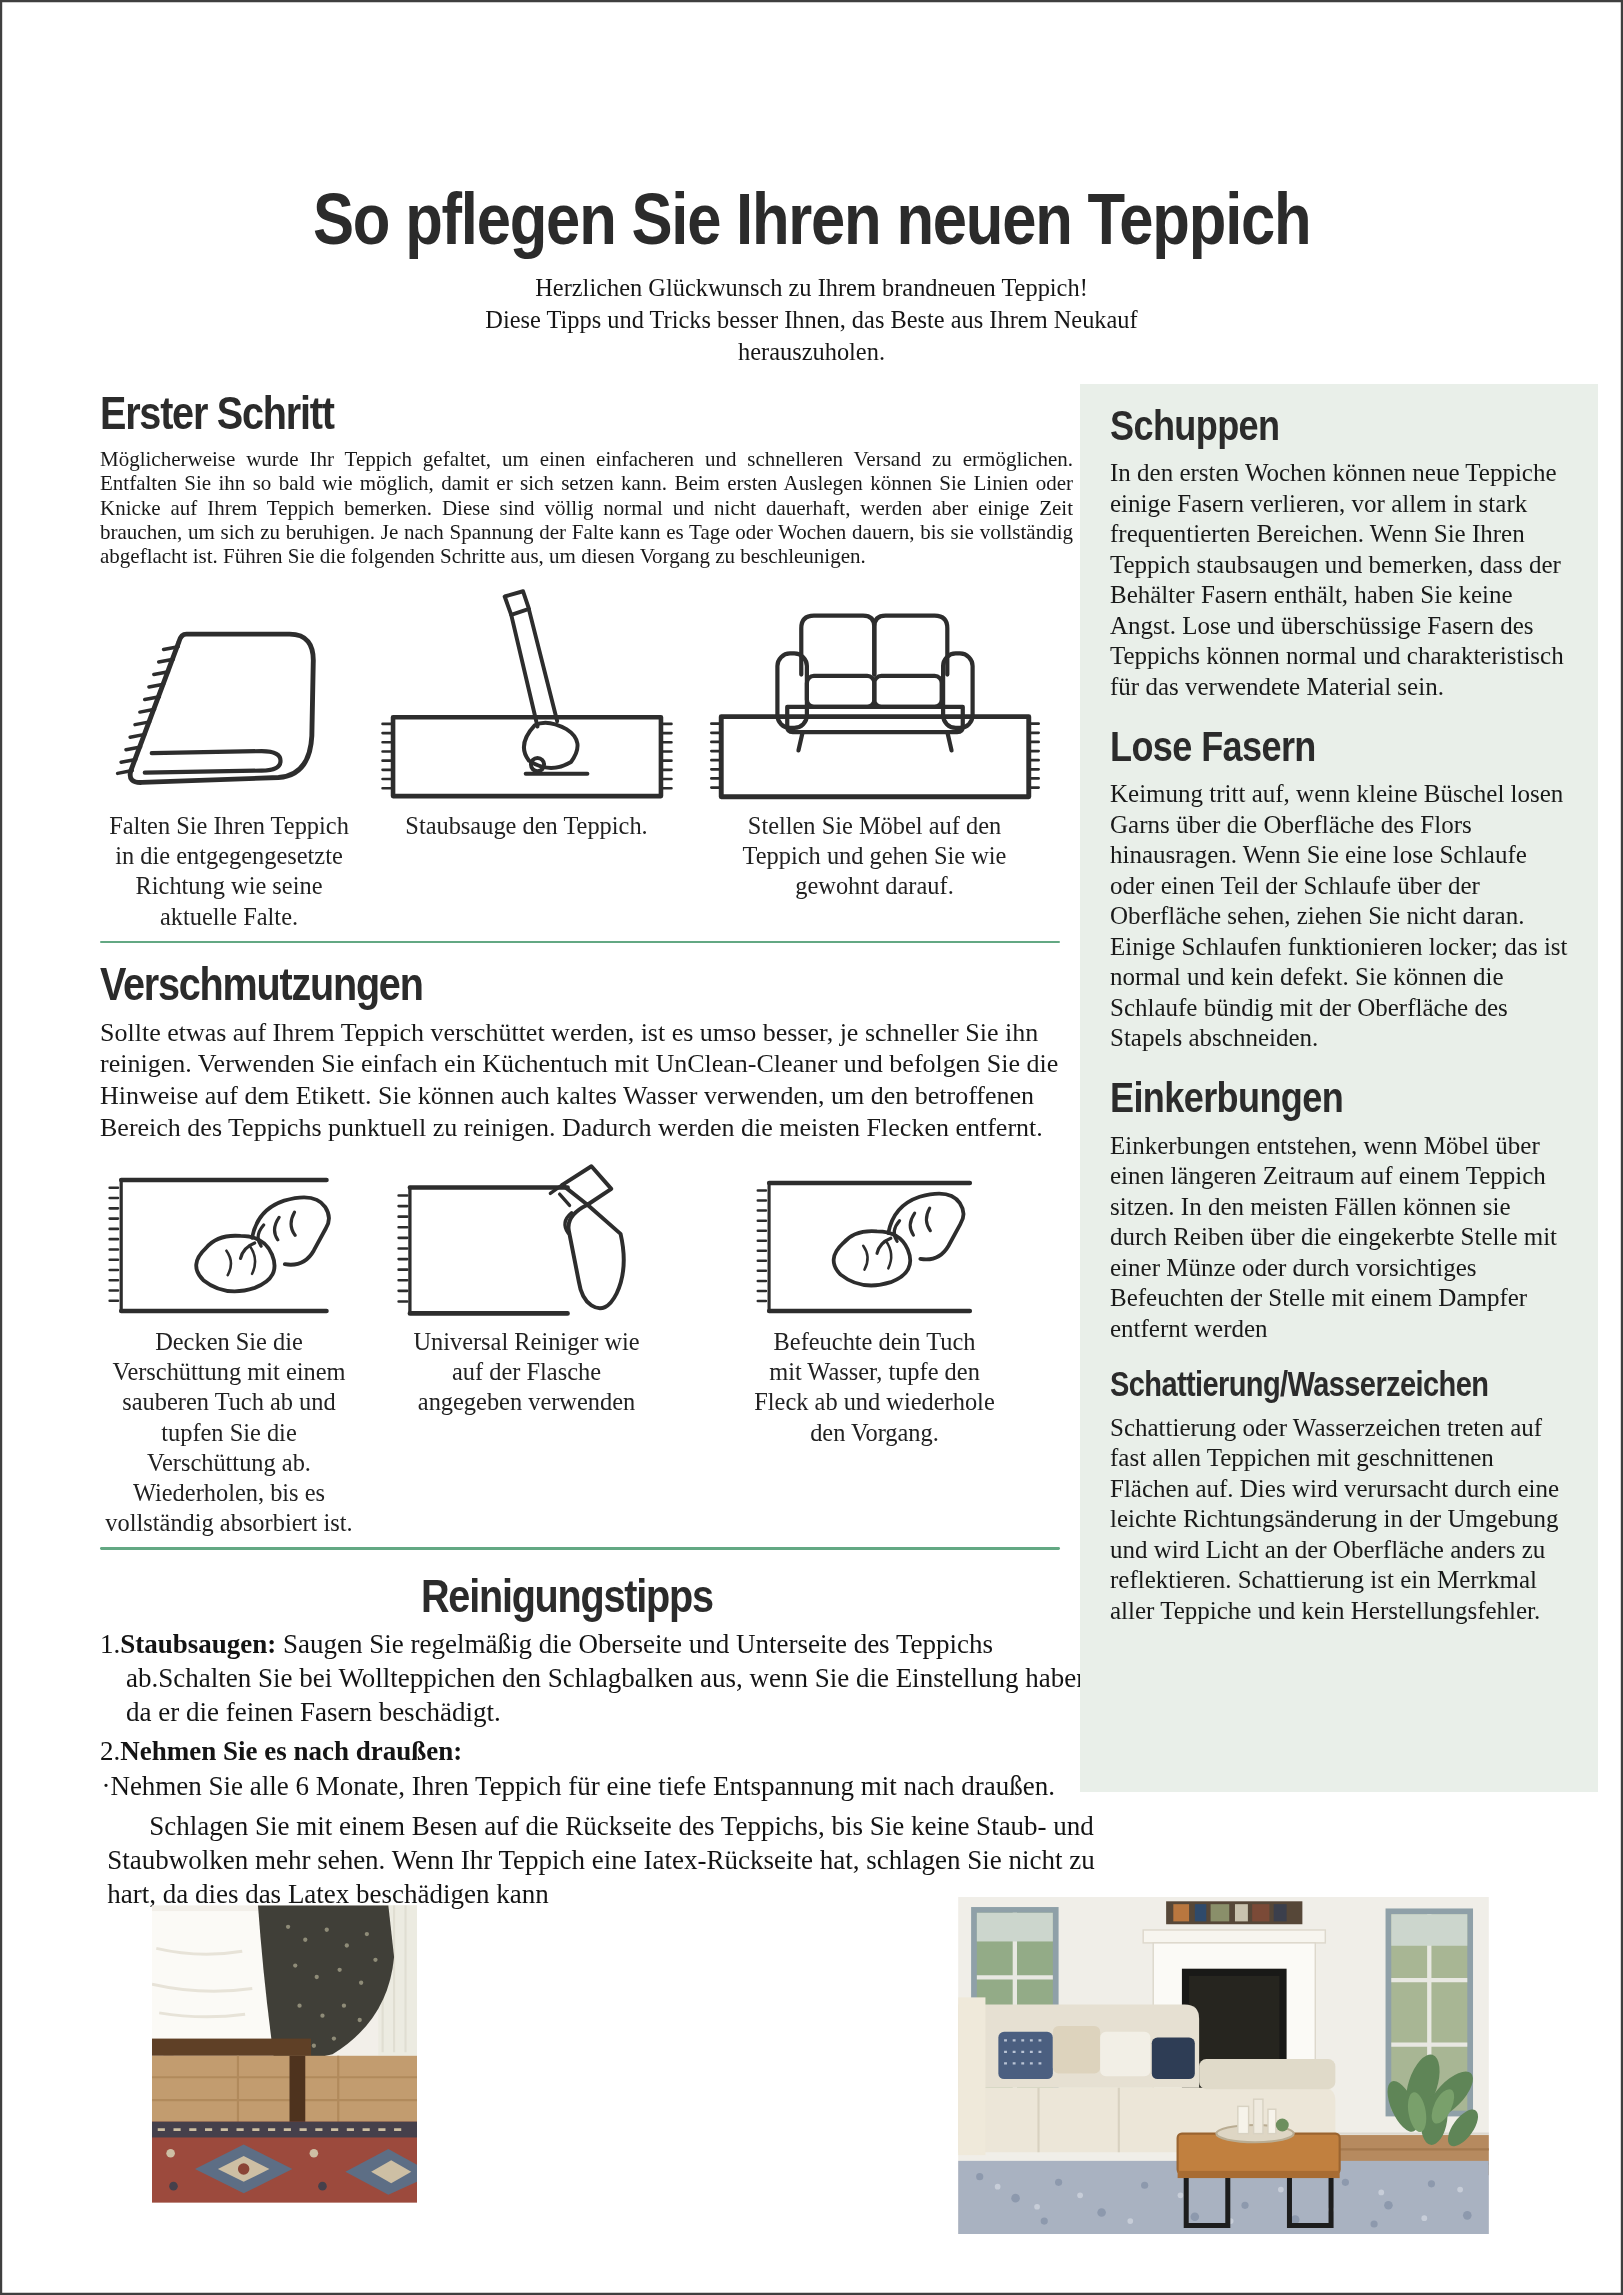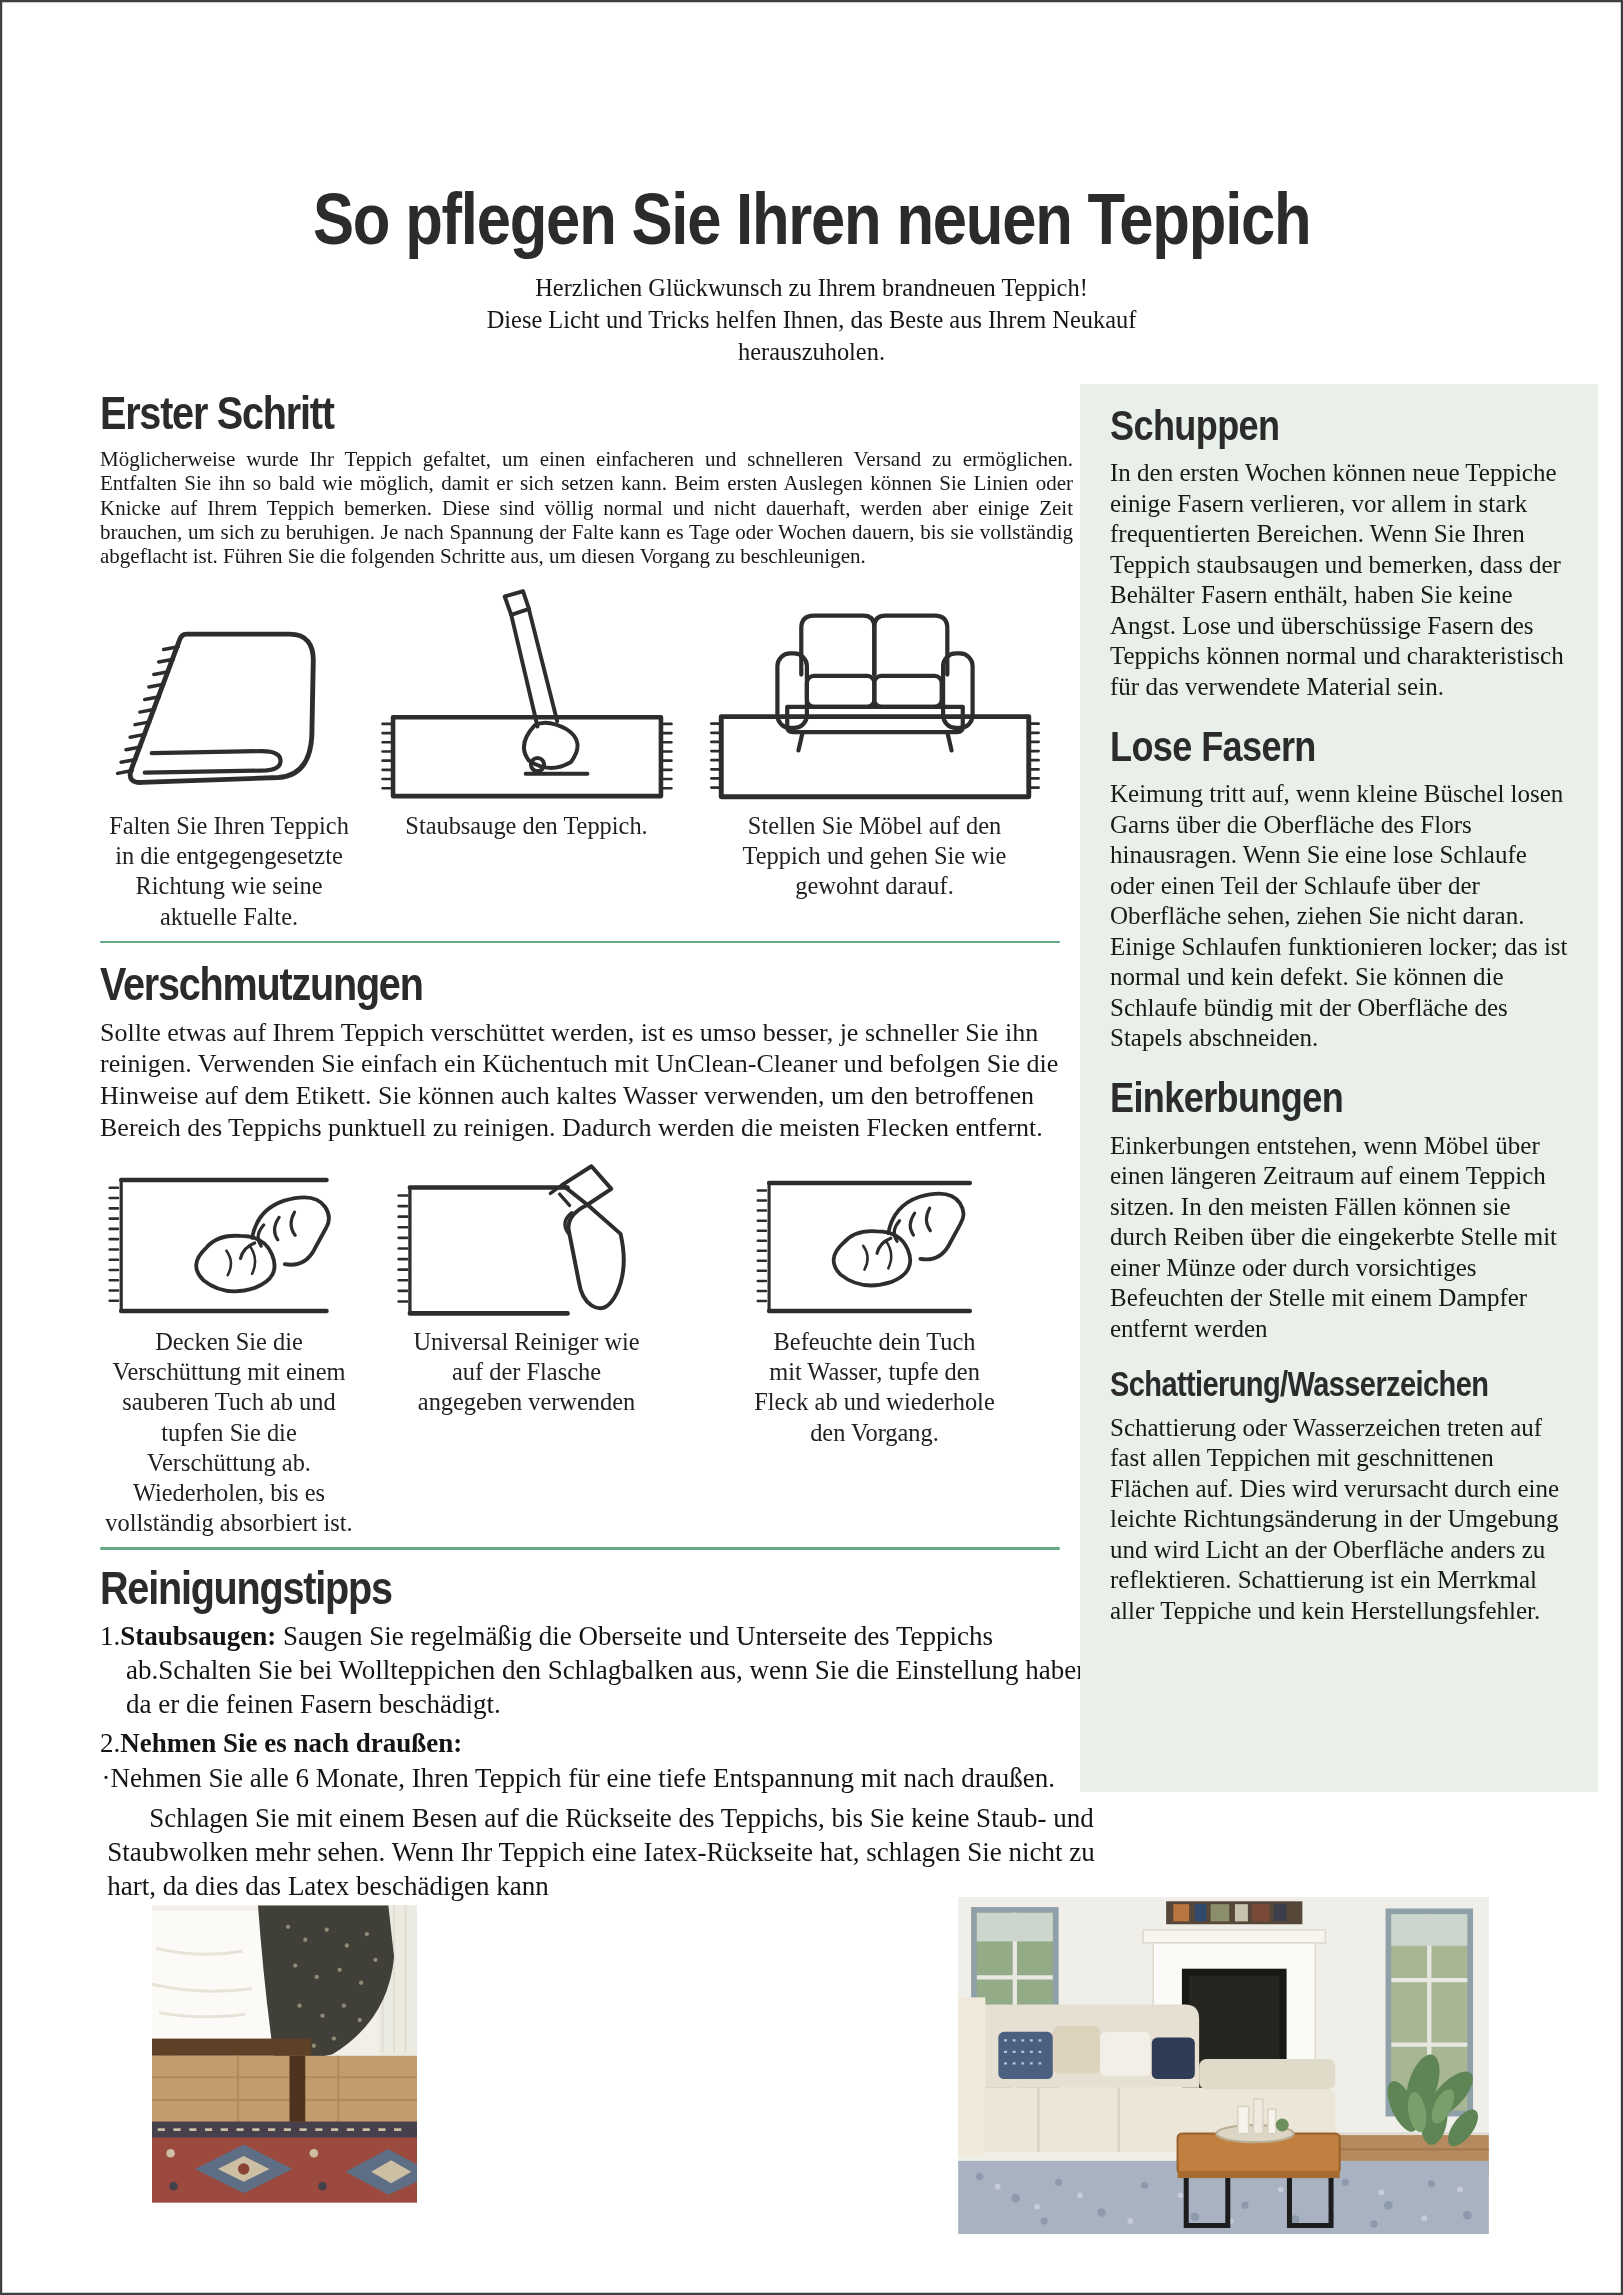--- a/index.html
+++ b/index.html
@@ -38,21 +38,21 @@
   .steps-row .cell{display:flex;justify-content:center;}
   .c1{width:258px;} .c2{width:337px;} .c3{width:359px;}
   .caps-row{display:flex;margin-top:7.2px;}
   .caption{
     font-size:24.4px;line-height:1.24;text-align:center;
     white-space:pre-line;color:#222;width:100%;
   }
   .divider{height:2.9px;background:#63a883;margin-top:8.6px;width:960px;border-radius:1.4px;}
   #spills-heading{margin-top:18.7px;}
   #spills-body{margin:8.6px 0 0 0;font-size:26px;line-height:1.22;color:#191919;}
-  #tips-heading{margin-top:16px;}
+  #tips-heading{margin-top:24px;text-align:center;}
   .tips{margin-top:7.2px;font-size:27px;line-height:1.26;color:#141414;width:1004px;}
   .tip-p{margin:0 0 0 0;padding-left:26px;text-indent:-26px;}
   .tip-head{margin:4.3px 0 0 0;font-weight:700;}
   .tip-sub1{margin:1.4px 0 0 1.4px;}
   .tip-sub2{margin:2.9px 0 0 18.7px;}
   .tip-sub3{margin:5.7px 0 0 7.2px;text-indent:42px;}
   .num{font-weight:400;}
   
   #sidebar{
     position:absolute;left:1080px;top:384px;width:518px;height:1408px;
@@ -71,21 +71,21 @@
   .ill{stroke:#2d2d2d;fill:none;stroke-linecap:round;stroke-linejoin:round;}
 </style>
 </head>
 <body>
 
 <div id="title-block">
   <h1 id="page-title" style="margin:0;">
     <span class="condensed">So pflegen Sie Ihren neuen Teppich</span>
   </h1>
   <div id="page-subtitle">Herzlichen Glückwunsch zu Ihrem brandneuen Teppich!
-Diese Licht und Tricks helfen Ihnen, das Beste aus Ihrem Neukauf
+Diese Tipps und Tricks besser Ihnen, das Beste aus Ihrem Neukauf
 herauszuholen.</div>
 </div>
 
 <div id="main-col">
 
   <h2 class="h2">
     <span class="condensed">Erster Schritt</span>
   </h2>
   <p id="first-step-body">Möglicherweise wurde Ihr Teppich gefaltet, um einen einfacheren und schnelleren Versand zu ermöglichen. Entfalten Sie ihn so bald wie möglich, damit er sich setzen kann. Beim ersten Auslegen können Sie Linien oder Knicke auf Ihrem Teppich bemerken. Diese sind völlig normal und nicht dauerhaft, werden aber einige Zeit brauchen, um sich zu beruhigen. Je nach Spannung der Falte kann es Tage oder Wochen dauern, bis sie vollständig abgeflacht ist. Führen Sie die folgenden Schritte aus, um diesen Vorgang zu beschleunigen.</p>
 

